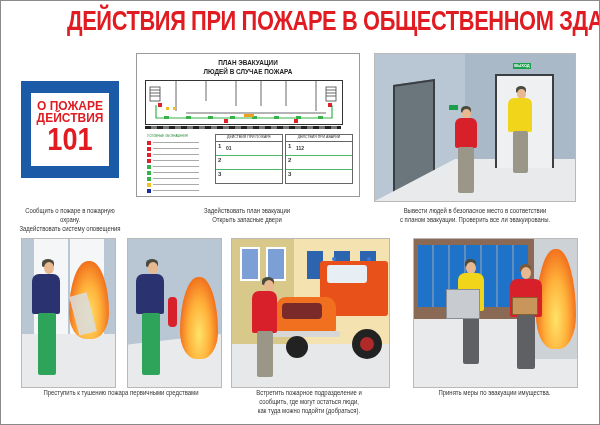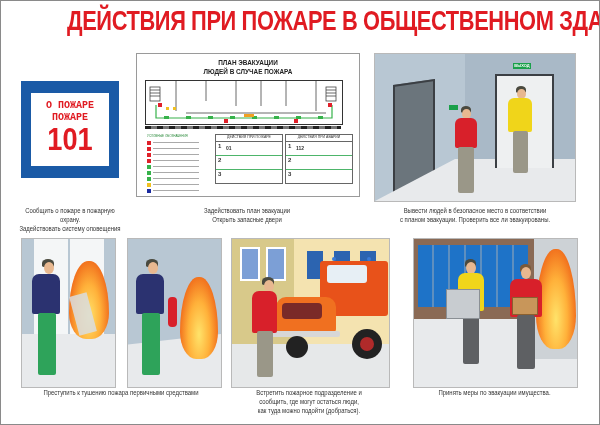--- a/index.html
+++ b/index.html
@@ -4,21 +4,21 @@
 <style>
   html,body{margin:0;padding:0;background:#fff;}
   body{width:600px;height:425px;overflow:hidden;font-family:"Liberation Sans",sans-serif;}
   .poster{position:relative;width:598px;height:423px;border:1px solid #8a8a8a;background:#fff;overflow:hidden;}
   .title{position:absolute;left:0;top:4px;width:600px;text-align:center;color:#e01b22;font-family:"Liberation Sans",sans-serif;font-weight:bold;font-size:28px;letter-spacing:-0.5px;transform:scaleX(0.78);transform-origin:center;white-space:nowrap;}
   .panel{position:absolute;border:1px solid #b9b9b9;background:#e9ebec;overflow:hidden;}
   .caption{position:absolute;font-size:7px;line-height:9px;color:#333;text-align:center;transform:scaleX(0.85);transform-origin:center top;}
   
   .sign{position:absolute;left:20px;top:80px;width:98px;height:97px;background:#1a5aa6;}
   .sign-inner{position:absolute;left:10px;top:12px;width:78px;height:73px;background:#fff;text-align:center;}
-  .sign-l1,.sign-l2{color:#e01b22;font-weight:bold;font-size:10px;line-height:12px;font-family:Liberation Mono, monospace;}
+  .sign-l1,.sign-l2{color:#e01b22;font-weight:bold;font-size:12px;line-height:12px;}
   .sign-l1{margin-top:7px;}
   .sign-num{color:#e01b22;font-weight:bold;font-size:32px;line-height:30px;transform:scaleX(0.85);}
   
   .plan{position:absolute;left:135px;top:52px;width:222px;height:142px;background:#fff;border:1px solid #9a9a9a;}
   .plan-title{position:absolute;top:4px;width:100%;text-align:center;font-size:8px;line-height:9px;font-weight:bold;color:#222;transform:scaleX(0.8);}
   .plan-floor{position:absolute;left:8px;top:26px;width:196px;height:43px;border:1.5px solid #333;background:#fff;}
   .plan-bar{position:absolute;left:8px;top:72px;width:196px;height:3px;background:repeating-linear-gradient(90deg,#222 0 6px,#777 6px 12px);}
   .legend{position:absolute;left:10px;top:80px;width:52px;height:55px;}
   .legend-row{display:flex;align-items:center;height:5px;margin-bottom:1px;}
   .legend-sq{width:4px;height:4px;margin-right:2px;}
@@ -36,21 +36,21 @@
 </head>
 <body>
 
 <div class="poster">
 
   <div class="title">ДЕЙСТВИЯ ПРИ ПОЖАРЕ В ОБЩЕСТВЕННОМ ЗДАНИИ</div>
 
   <div class="sign">
     <div class="sign-inner">
       <div class="sign-l1">О ПОЖАРЕ</div>
-      <div class="sign-l2">ПОЖАРЕ</div>
+      <div class="sign-l2">ДЕЙСТВИЯ</div>
       <div class="sign-num">101</div>
     </div>
   </div>
   <div class="caption" style="left:5px;top:205px;width:128px;">
     <div>Сообщить о пожаре в пожарную охрану.</div>
     <div>Задействовать систему оповещения</div>
   </div>
 
   <div class="plan">
     <div class="plan-title">

